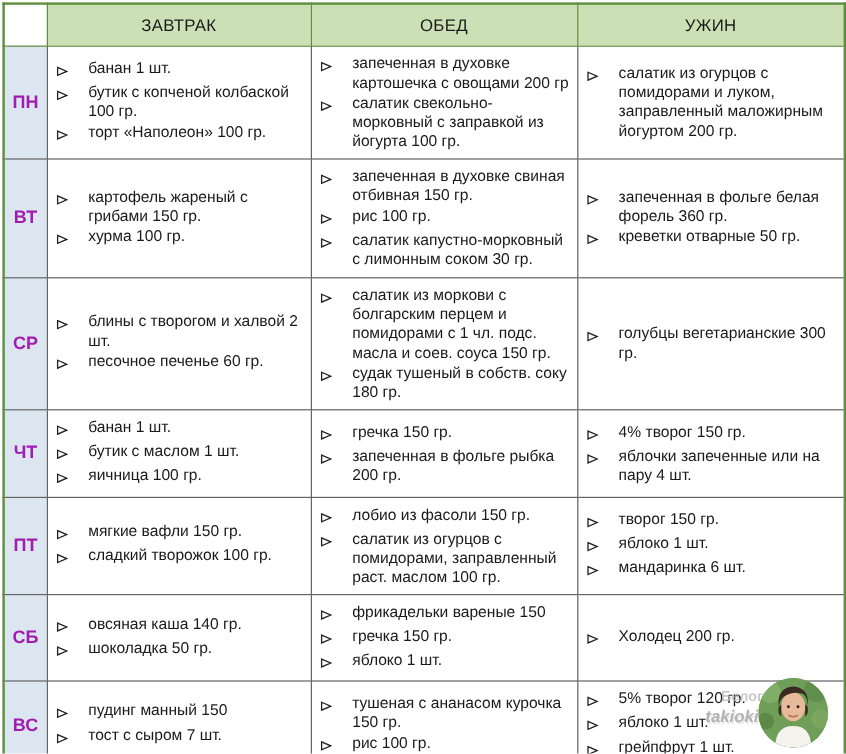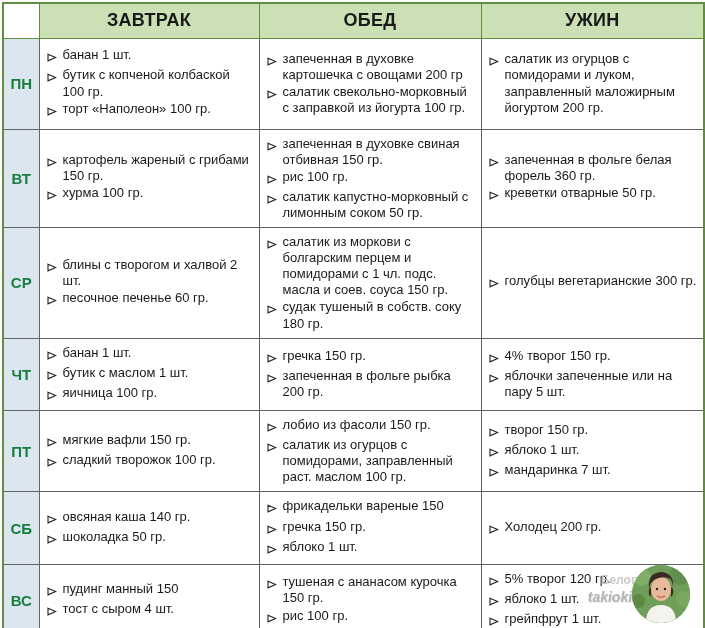--- a/index.html
+++ b/index.html
@@ -21,35 +21,35 @@
   }
   col.c-day { width:36px; }
   col.c-b { width:220px; }
   col.c-l { width:222px; }
   col.c-d { width:223px; }
   th, td { border:1px solid #636363; vertical-align:middle; }
   thead tr { height:35px; }
   thead th {
     background:#cbe0b4;
     border:1px solid #5f8f3e;
-    font-size:18px;
-    font-weight:bold;
+    font-size:14px;
+    font-weight:normal;
     text-align:center;
     letter-spacing:.3px;
   }
   thead th.corner { background:#ffffff; }
   td.day {
     background:#dce6f1;
     font-weight:bold;
     font-size:15px;
     text-align:center;
-    color:#15803d;
+    color:#a21caf;
   }
   td.meal { padding:5px 5px 5px 7px; font-size:13px; }
-  .item { display:flex; gap:5px; line-height:1.24; margin:1px 0; }
+  .item { display:flex; gap:16px; line-height:1.24; margin:1px 0; }
   .marker { flex:0 0 11px; padding-top:3px; }
   .txt { flex:1 1 auto; }
   .watermark {
     position:absolute;
     top:573px;
     left:470px;
     width:180px;
     text-align:right;
     color:#bdbdbd;
     pointer-events:none;
@@ -168,21 +168,21 @@
           <div class="item">
             <span class="marker"><svg width="10" height="9" viewBox="0 0 10 9">
                 <path d="M1 1.2 L8.6 4.5 L1 7.8 Z" fill="#ffffff" stroke="#222" stroke-width="1.1"></path>
               </svg></span>
             <span class="txt">рис 100 гр.</span>
           </div>
           <div class="item">
             <span class="marker"><svg width="10" height="9" viewBox="0 0 10 9">
                 <path d="M1 1.2 L8.6 4.5 L1 7.8 Z" fill="#ffffff" stroke="#222" stroke-width="1.1"></path>
               </svg></span>
-            <span class="txt">салатик капустно-морковный с лимонным соком 50 гр.</span>
+            <span class="txt">салатик капустно-морковный с лимонным соком 30 гр.</span>
           </div>
         </td>
         <td class="meal">
           <div class="item">
             <span class="marker"><svg width="10" height="9" viewBox="0 0 10 9">
                 <path d="M1 1.2 L8.6 4.5 L1 7.8 Z" fill="#ffffff" stroke="#222" stroke-width="1.1"></path>
               </svg></span>
             <span class="txt">запеченная в фольге белая форель 360 гр.</span>
           </div>
           <div class="item">
@@ -272,21 +272,21 @@
           <div class="item">
             <span class="marker"><svg width="10" height="9" viewBox="0 0 10 9">
                 <path d="M1 1.2 L8.6 4.5 L1 7.8 Z" fill="#ffffff" stroke="#222" stroke-width="1.1"></path>
               </svg></span>
             <span class="txt">4% творог 150 гр.</span>
           </div>
           <div class="item">
             <span class="marker"><svg width="10" height="9" viewBox="0 0 10 9">
                 <path d="M1 1.2 L8.6 4.5 L1 7.8 Z" fill="#ffffff" stroke="#222" stroke-width="1.1"></path>
               </svg></span>
-            <span class="txt">яблочки запеченные или на пару 5 шт.</span>
+            <span class="txt">яблочки запеченные или на пару 4 шт.</span>
           </div>
         </td>
       </tr>
       <tr style="height: 78px;">
         <td class="day">ПТ</td>
         <td class="meal">
           <div class="item">
             <span class="marker"><svg width="10" height="9" viewBox="0 0 10 9">
                 <path d="M1 1.2 L8.6 4.5 L1 7.8 Z" fill="#ffffff" stroke="#222" stroke-width="1.1"></path>
               </svg></span>
@@ -323,21 +323,21 @@
           <div class="item">
             <span class="marker"><svg width="10" height="9" viewBox="0 0 10 9">
                 <path d="M1 1.2 L8.6 4.5 L1 7.8 Z" fill="#ffffff" stroke="#222" stroke-width="1.1"></path>
               </svg></span>
             <span class="txt">яблоко 1 шт.</span>
           </div>
           <div class="item">
             <span class="marker"><svg width="10" height="9" viewBox="0 0 10 9">
                 <path d="M1 1.2 L8.6 4.5 L1 7.8 Z" fill="#ffffff" stroke="#222" stroke-width="1.1"></path>
               </svg></span>
-            <span class="txt">мандаринка 7 шт.</span>
+            <span class="txt">мандаринка 6 шт.</span>
           </div>
         </td>
       </tr>
       <tr style="height: 67px;">
         <td class="day">СБ</td>
         <td class="meal">
           <div class="item">
             <span class="marker"><svg width="10" height="9" viewBox="0 0 10 9">
                 <path d="M1 1.2 L8.6 4.5 L1 7.8 Z" fill="#ffffff" stroke="#222" stroke-width="1.1"></path>
               </svg></span>
@@ -385,21 +385,21 @@
           <div class="item">
             <span class="marker"><svg width="10" height="9" viewBox="0 0 10 9">
                 <path d="M1 1.2 L8.6 4.5 L1 7.8 Z" fill="#ffffff" stroke="#222" stroke-width="1.1"></path>
               </svg></span>
             <span class="txt">пудинг манный 150</span>
           </div>
           <div class="item">
             <span class="marker"><svg width="10" height="9" viewBox="0 0 10 9">
                 <path d="M1 1.2 L8.6 4.5 L1 7.8 Z" fill="#ffffff" stroke="#222" stroke-width="1.1"></path>
               </svg></span>
-            <span class="txt">тост с сыром 4 шт.</span>
+            <span class="txt">тост с сыром 7 шт.</span>
           </div>
         </td>
         <td class="meal">
           <div class="item">
             <span class="marker"><svg width="10" height="9" viewBox="0 0 10 9">
                 <path d="M1 1.2 L8.6 4.5 L1 7.8 Z" fill="#ffffff" stroke="#222" stroke-width="1.1"></path>
               </svg></span>
             <span class="txt">тушеная с ананасом курочка 150 гр.</span>
           </div>
           <div class="item">

